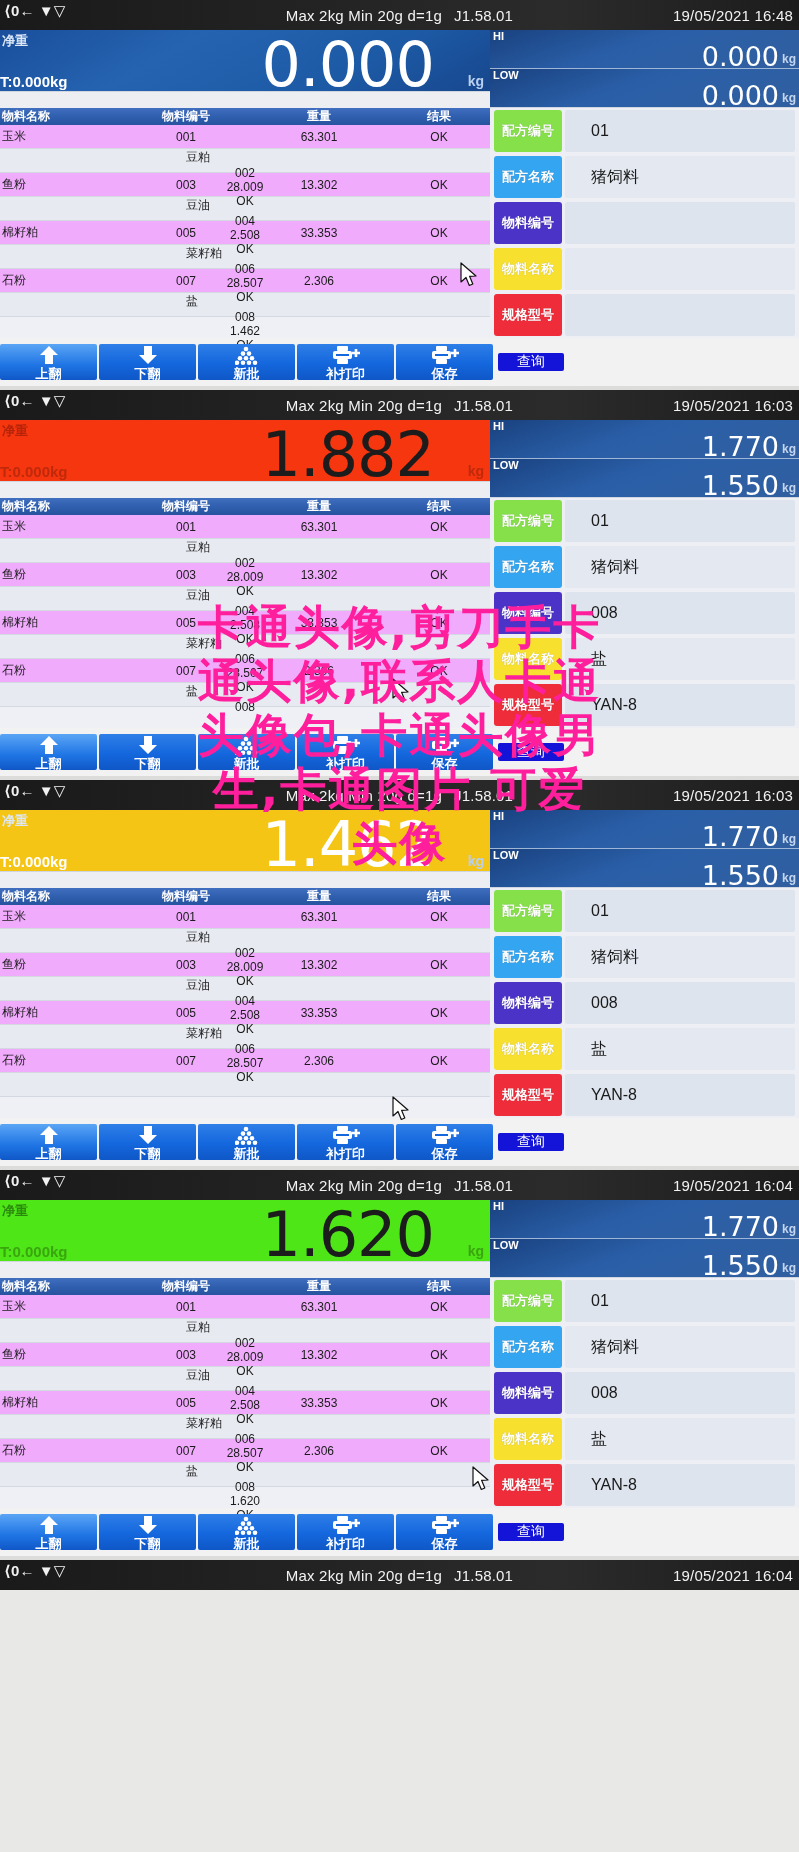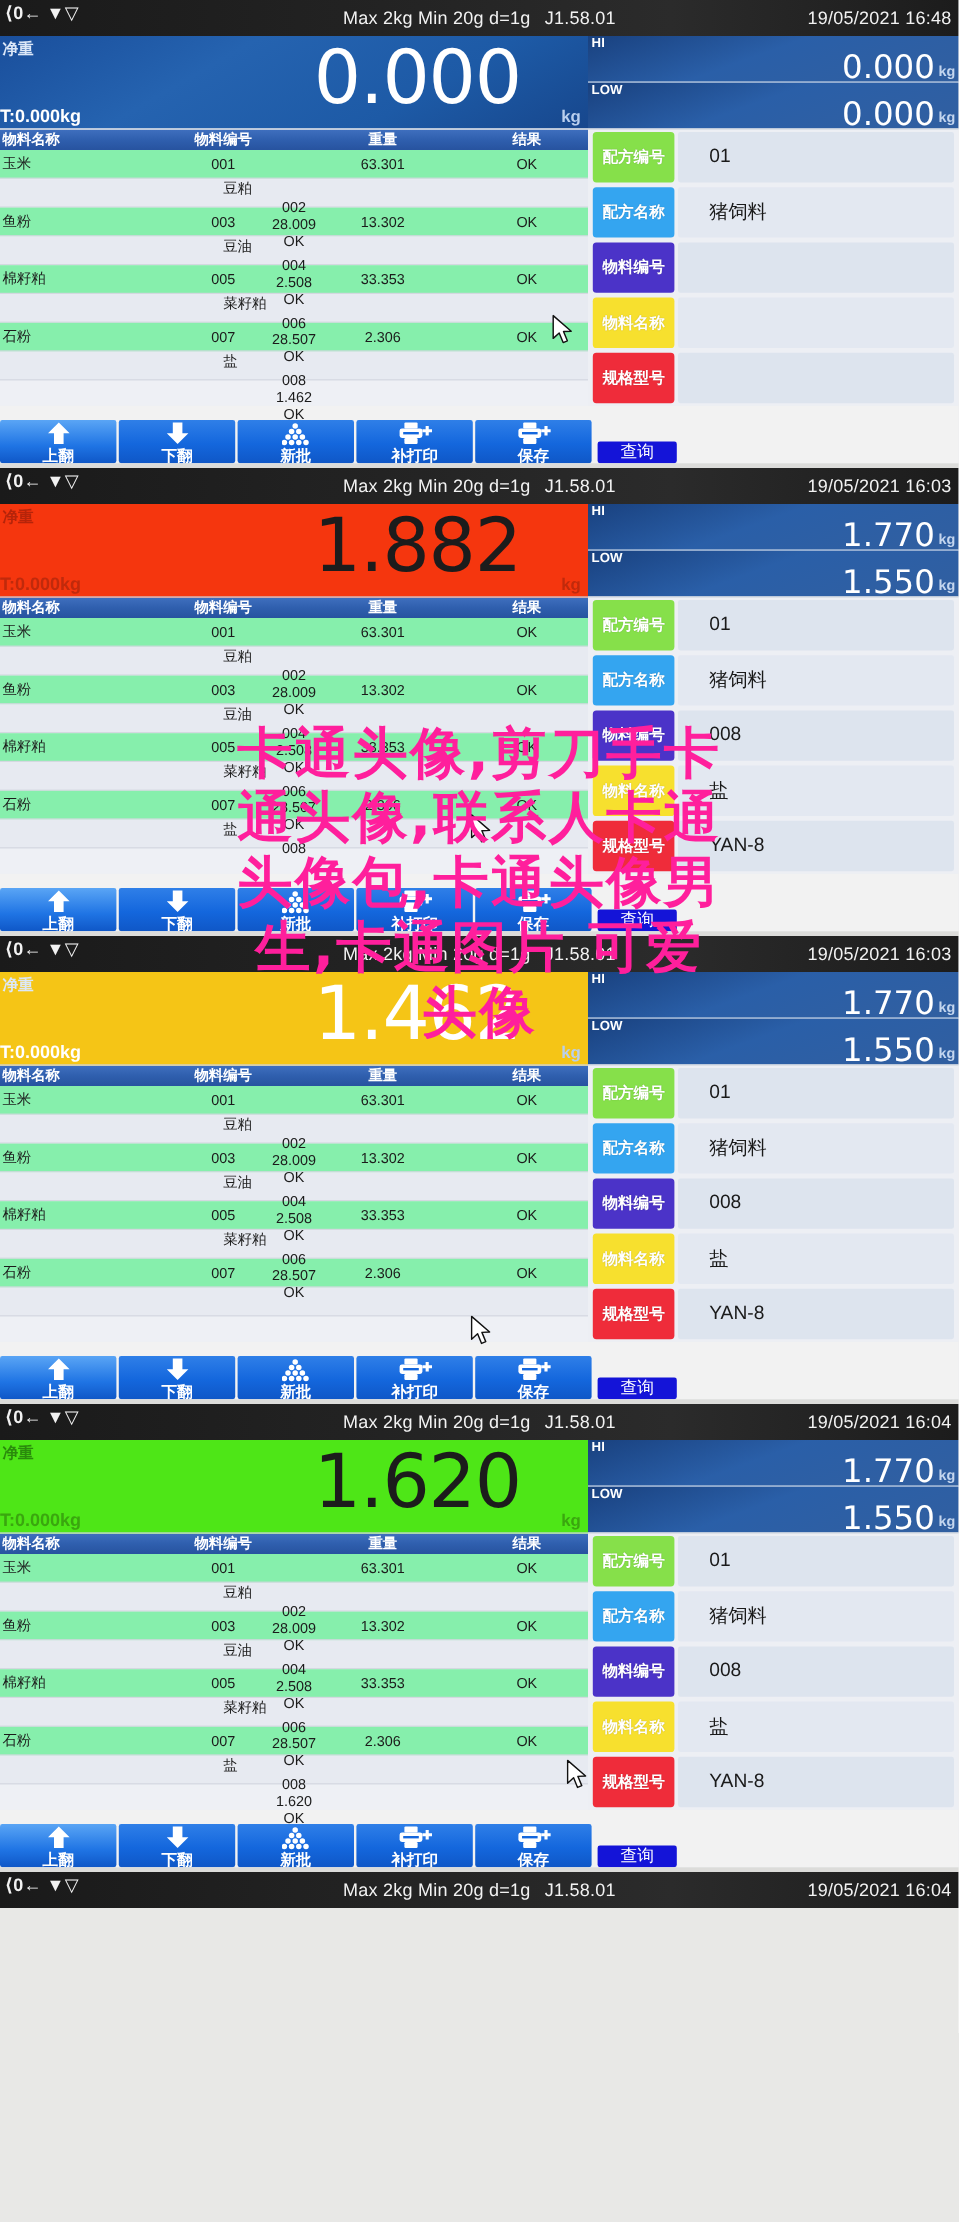--- a/index.html
+++ b/index.html
@@ -21,21 +21,21 @@
     font-size:15px; letter-spacing:.2px;
   }
   .sb-icons{ position:absolute; left:4px; top:2px; display:flex; align-items:center; gap:4px; font-size:15px; font-weight:bold;}
   .sb-center{ position:absolute; left:0; right:0; text-align:center; font-size:15px; white-space:nowrap;}
   .sb-center .gap{ display:inline-block; width:12px; }
   .sb-right{ position:absolute; right:6px; font-size:15px; white-space:nowrap;}
 
   
   .display-row{ display:flex; height:78px; }
   .weight-box{
-    position:relative; width:490px; height:78px; overflow:hidden;
+    position:relative; width:490px; height:62px; overflow:hidden;
     border-bottom:1px solid #cfd6e0;
   }
   .weight-box.blue{ background:linear-gradient(150deg,#1a4f9c 0%,#2563b0 35%,#1d5aa6 70%,#17478d 100%); }
   .weight-box.red { background:#f5360e; }
   .weight-box.green{ background:#4ee617; }
   .w-net{ position:absolute; left:2px; top:2px; font-size:13px; font-weight:bold; }
   .weight-box.blue .w-net{ color:#dce8f8; }
   .weight-box.red  .w-net{ color:#b5240a; }
   .weight-box.green .w-net{ color:#2a8a0c; }
   .w-tare{ position:absolute; left:0px; bottom:1px; font-size:15px; font-weight:bold;text-align:right; }
@@ -71,21 +71,21 @@
   .tbl{ width:490px; background:#eef0f5; }
   .tbl-head{
     display:flex; height:17px; align-items:center;
     background:linear-gradient(180deg,#3f6fbe 0%,#2f5fae 50%,#27539f 100%);
     color:#ffffff; font-size:12px; font-weight:bold;
   }
   .tbl-row{
     display:flex; height:24px; align-items:center;
     font-size:12px; color:#1b1b1b;
     border-bottom:1px solid #d4d8e0;
-    background:#86efac;
+    background:#f0abfc;
   }
   .tbl-row.alt{ background:#e7eaf1;flex-direction:column; }
   .c-name{ width:122px; padding-left:2px; }
   .c-code{ width:128px; text-align:center; }
   .c-wt{ width:138px; text-align:center; }
   .c-res{ width:102px; text-align:center; }
 
   
   .sidebar{ width:309px; background:#edeff4; }
   .sb-row{ display:flex; height:46px; align-items:stretch; }
@@ -96,21 +96,21 @@
     text-shadow:0 0 1px rgba(0,0,0,.25);
   }
   .sb-val{
     flex:1; display:flex; align-items:center;
     font-size:16px; color:#1a1a1a; padding-left:26px;
     background:#e3e8f1; margin:2px 4px 2px 0; border-radius:2px;
   }
   .sb-row:nth-child(odd) .sb-val{ background:#dde4ee; }
 
   
-  .btnbar{ display:flex; height:48px; width:799px; align-items:flex-end; background:#f2f2f2; }
+  .btnbar{ display:flex; height:48px; width:799px; align-items:center; background:#f2f2f2; }
   .btn{
     width:97px; margin-right:2px;
     background:linear-gradient(180deg,#2f7fe8 0%,#1467dd 55%,#0f57c7 100%);
     color:#ffffff; display:flex; flex-direction:column;
     align-items:center; justify-content:center; gap:1px;
     border-radius:2px;
   }
   .btn:first-child{ background:linear-gradient(180deg,#5aa5f5 0%,#1f74e4 60%,#0f57c7 100%); }
   .btn-ico{ height:22px; display:flex; align-items:center; justify-content:center; }
   .btn-lb{ font-size:13px; font-weight:bold; line-height:13px; }

